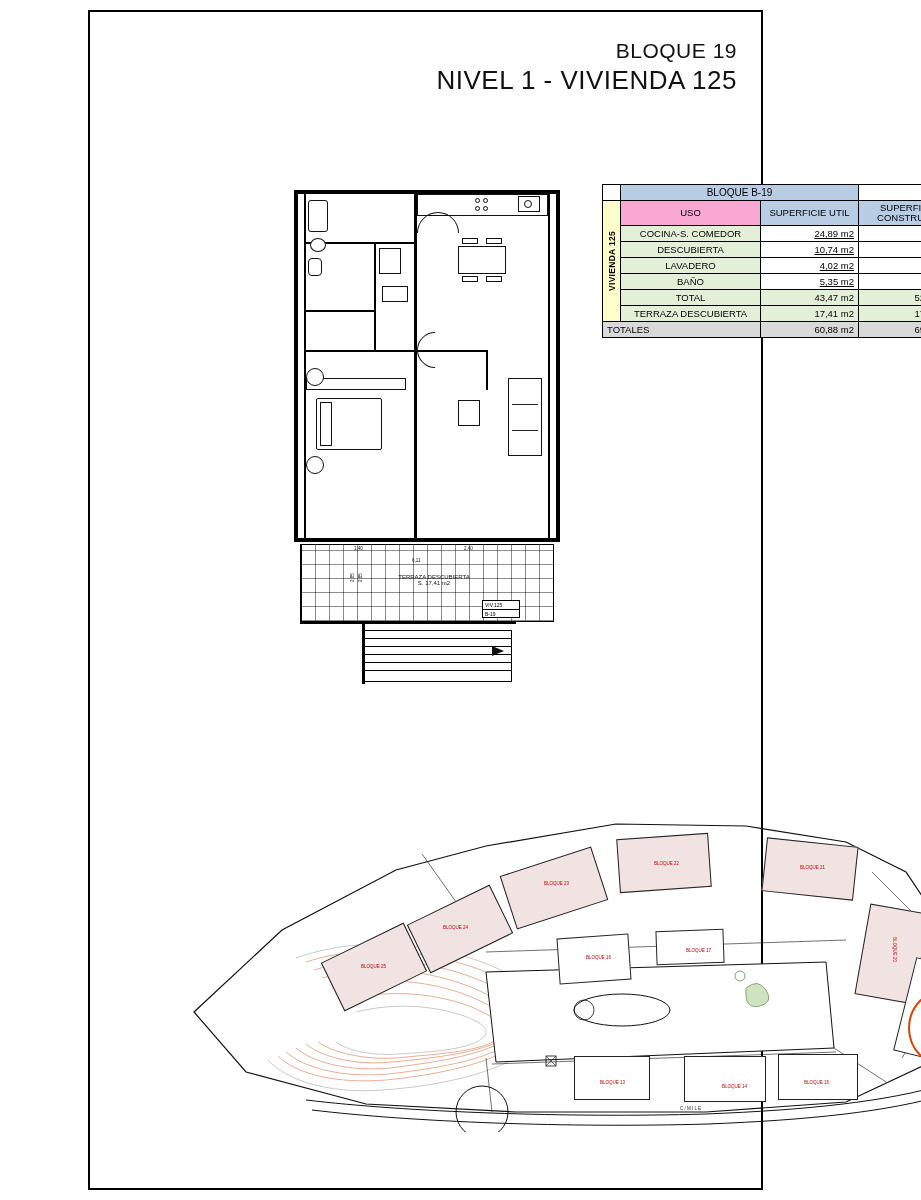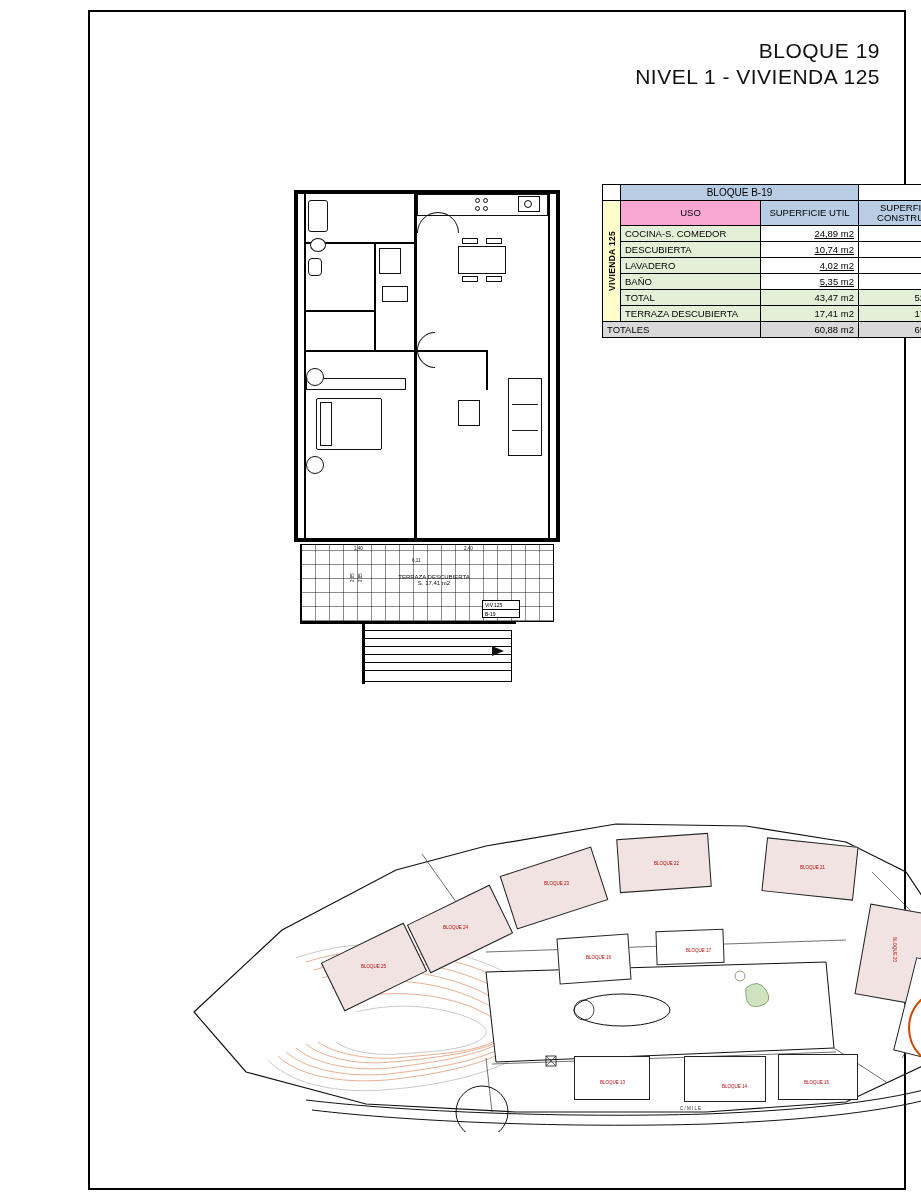--- a/index.html
+++ b/index.html
@@ -8,31 +8,31 @@
     background:#ffffff;
     font-family:"Liberation Sans", sans-serif;
     overflow:hidden;
   }
   .page{
     position:absolute;left:0;top:0;width:921px;height:1200px;
     background:#ffffff;
   }
   
   .frame{
-    position:absolute;left:88px;top:10px;width:818px;height:1180px;
+    position:absolute;left:88px;top:10px;width:675px;height:1180px;
     border:2px solid #000;
     box-sizing:border-box;
     background:#fff;
   }
   .title-block{
     position:absolute;right:24px;top:26px;text-align:right;
     line-height:1.25;
   }
   .title-line1{font-size:21px;letter-spacing:.5px;color:#111;}
-  .title-line2{font-size:21px;letter-spacing:.5px;color:#111;}
+  .title-line2{font-size:26px;letter-spacing:.5px;color:#111;}
 
   
   .plan{
     position:absolute;left:196px;top:170px;width:290px;height:530px;
   }
   .wall{position:absolute;background:#000;}
   .thin{position:absolute;background:#222;}
   .room-outline{
     position:absolute;border:1px solid #000;box-sizing:border-box;
   }
@@ -71,21 +71,21 @@
   }
   table.surf{
     border-collapse:collapse;width:356px;table-layout:fixed;
   }
   table.surf td,table.surf th{
     border:1px solid #000;padding:2px 4px;font-weight:normal;
     height:15px;box-sizing:border-box;
   }
   .c-blue{background:#b8cce4;text-align:center;font-weight:bold;font-size:10px;}
   .c-blue-h{background:#b8cce4;text-align:center;font-weight:bold;font-size:9.5px;line-height:1.05;}
-  .c-green{background:#e4efd8;}
+  .c-green{background:#e4efd8;text-align:center;}
   .c-grey{background:#d9d9d9;text-align:left;font-weight:bold;}
   .c-white{background:#ffffff;text-decoration:underline;}
   .num{text-align:right;padding-right:12px;}
   .vert-cell{
     background:#ffffcc;width:18px;padding:0;position:relative;
   }
   .vert-txt{
     writing-mode:vertical-rl;transform:rotate(180deg);
     font-size:8.5px;font-weight:bold;letter-spacing:.3px;
     display:block;margin:0 auto;white-space:nowrap;

